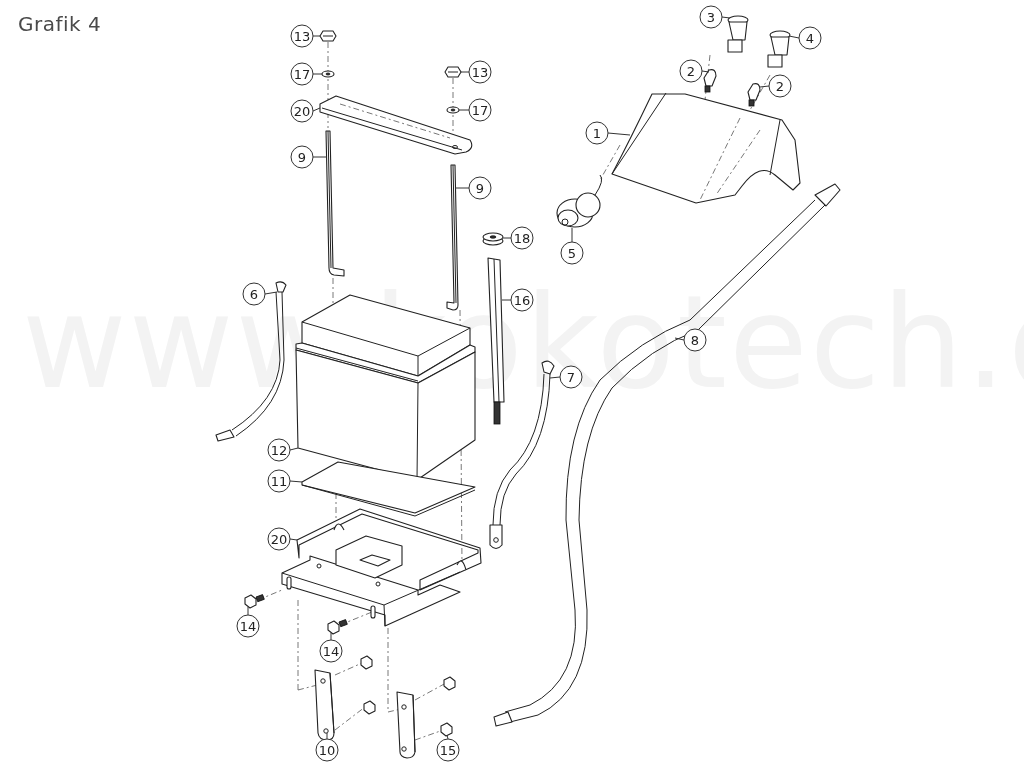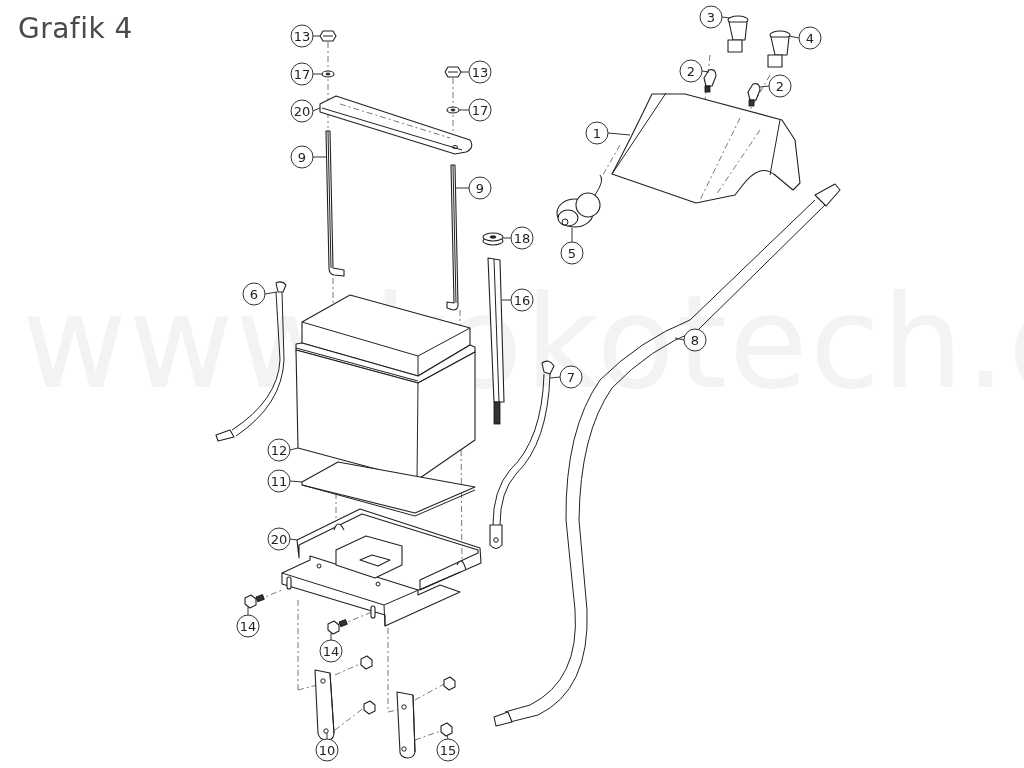--- a/index.html
+++ b/index.html
@@ -1,17 +1,17 @@
 <!DOCTYPE html>
 <html><head>
 <meta charset="utf-8">
 <style>
   html, body { margin:0; padding:0; background:#ffffff; }
   body { width:1024px; height:768px; position:relative; overflow:hidden; font-family:"DejaVu Sans", sans-serif; }
-  .title { position:absolute; left:18px; top:12px; font-family:"DejaVu Sans", sans-serif; font-size:28px; color:#4a4a4a; letter-spacing:0.5px; }
+  .title { position:absolute; left:18px; top:12px; font-family:"DejaVu Sans", sans-serif; font-size:20px; color:#4a4a4a; letter-spacing:0.5px; }
   .watermark { position:absolute; left:22px; top:268px; font-family:"DejaVu Sans", sans-serif; font-size:128px; color:#f3f3f3; letter-spacing:2px; white-space:nowrap; z-index:0; }
   svg.diagram { position:absolute; left:0; top:0; z-index:1; }
   .callout circle { fill:#fff; stroke:#333; stroke-width:1; }
   .callout text { font-family:"DejaVu Sans", sans-serif; font-size:13px; fill:#222; text-anchor:middle; dominant-baseline:central; }
   .leader { stroke:#333; stroke-width:1; fill:none; }
   .part { fill:#fff; stroke:#222; stroke-width:1.1; stroke-linejoin:round; }
   .dash { stroke:#555; stroke-width:0.8; stroke-dasharray:6 3 2 3; fill:none; }
   .line { stroke:#222; stroke-width:1; fill:none; }
   .dark { fill:#333; stroke:#111; stroke-width:0.8; }
 </style>

